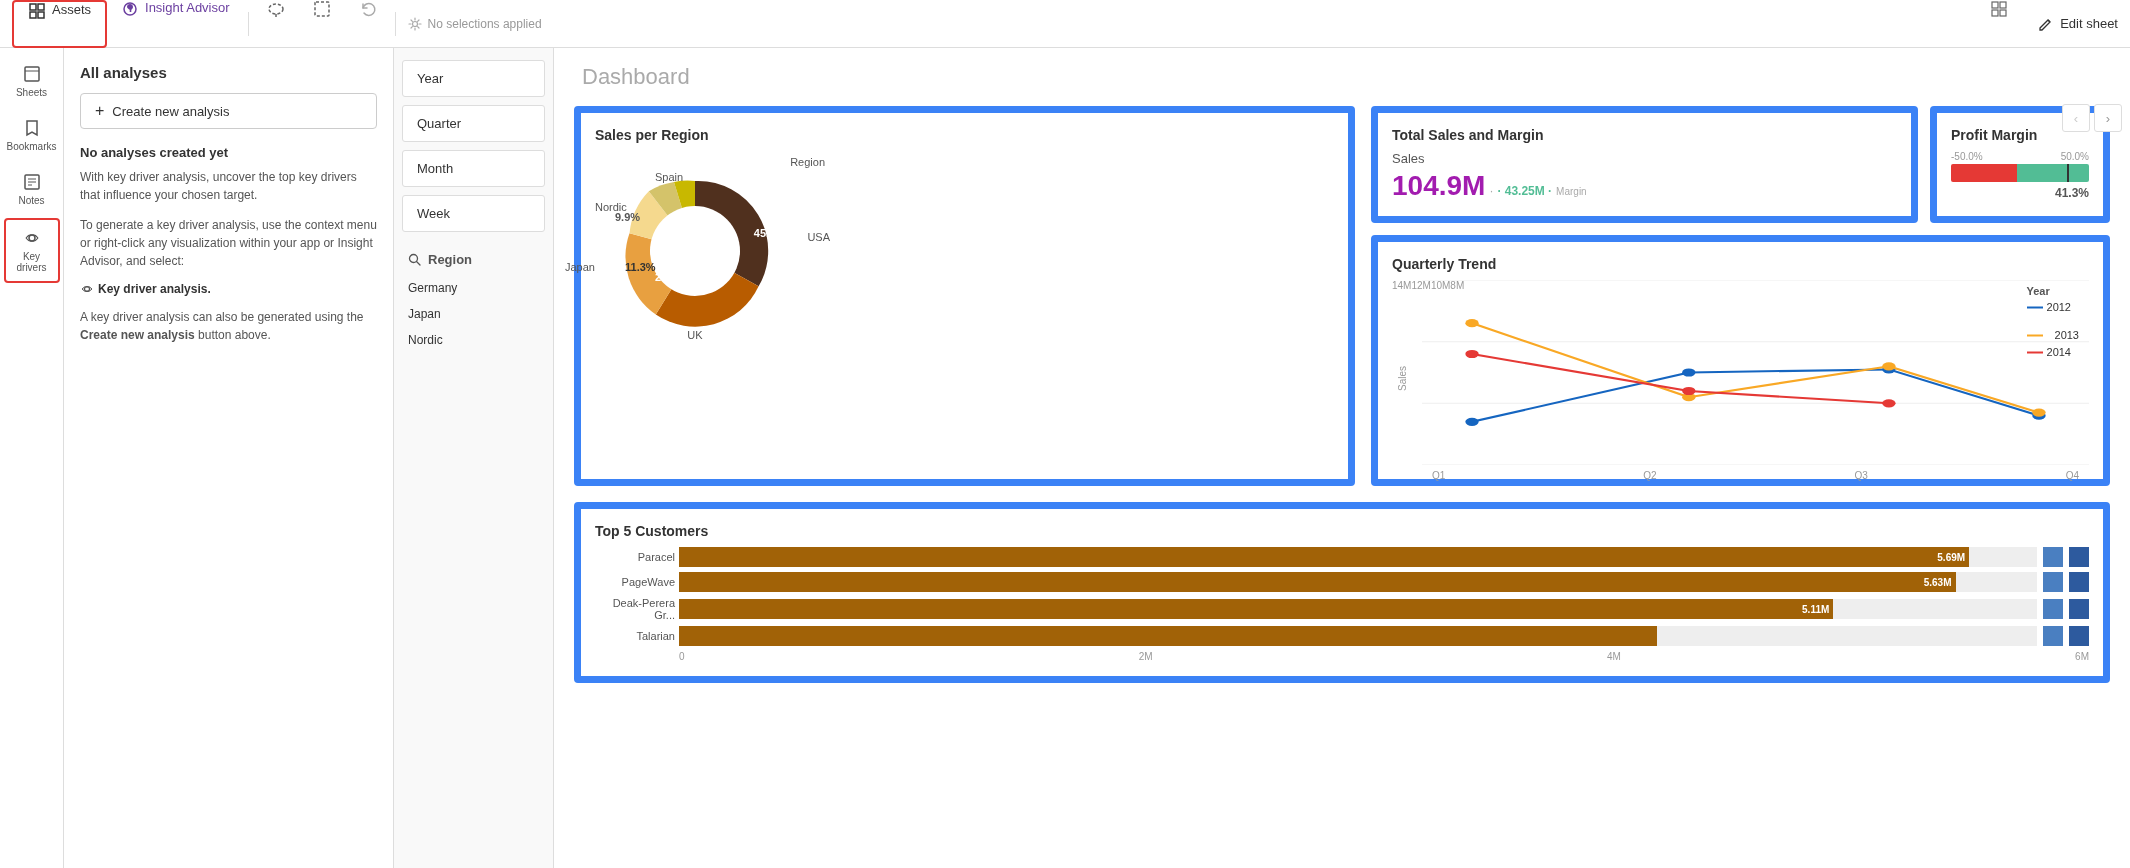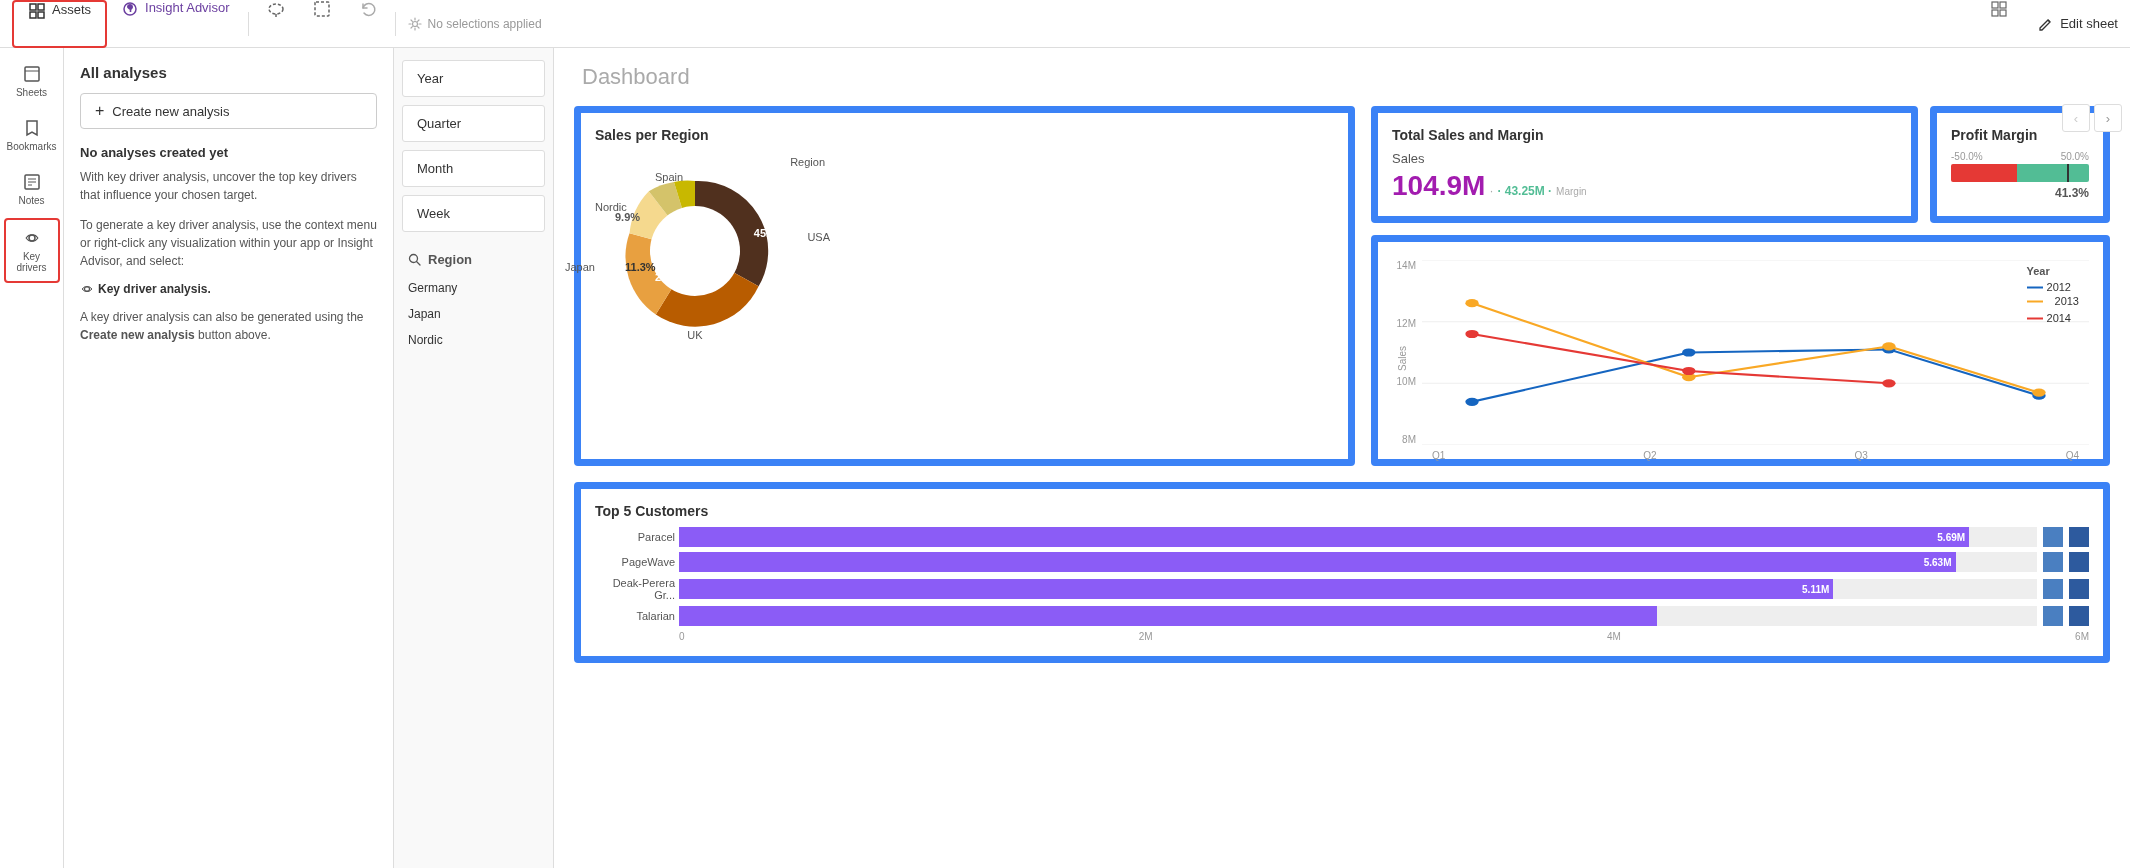--- a/index.html
+++ b/index.html
@@ -91,21 +91,21 @@
     .profit-bar-labels { display: flex; justify-content: space-between; font-size: 10px; color: #999; margin-bottom: 2px; }
 
     
     .donut-container { position: relative; display: flex; justify-content: center; align-items: center; }
 
     
     .customers-panel { flex: 1; min-width: 280px; }
     .bar-row { display: flex; align-items: center; margin-bottom: 5px; gap: 4px; }
     .bar-label { width: 80px; font-size: 11px; color: #555; text-align: right; flex-shrink: 0; }
     .bar-track { flex: 1; background: #eee; height: 20px; position: relative; }
-    .bar-fill { height: 100%; background: #8b5cf6; display: flex; align-items: center; justify-content: flex-end; padding-right: 4px; }
+    .bar-fill { height: 100%; background: #a16207; display: flex; align-items: center; justify-content: flex-end; padding-right: 4px; }
     .bar-val { font-size: 10px; color: #fff; font-weight: 600; }
     .bar-side { width: 20px; background: #4a7fc1; height: 20px; margin-left: 2px; }
     .bar-side-sm { width: 20px; background: #2d5a9e; height: 20px; margin-left: 2px; }
     .x-axis { display: flex; justify-content: space-between; font-size: 10px; color: #999; margin-top: 4px; padding-left: 84px; }
 
     .dash-row2 { display: flex; gap: 16px; }
 
     
     .pag-arrows { position: absolute; right: 0; top: 48px; display: flex; gap: 4px; padding: 8px; }
     .pag-arrow { width: 28px; height: 28px; display: flex; align-items: center; justify-content: center; border: 1px solid #ddd; border-radius: 3px; cursor: pointer; background: #fff; color: #999; }
@@ -349,23 +349,24 @@
                 <div style="background:#e53935;flex:1;"></div>
                 <div style="background:#52bd95;width:72px;"></div>
               </div>
               <div style="position:absolute;right:20px;top:0;width:2px;height:18px;background:#333;"></div>
             </div>
             <div style="text-align:right;font-size:12px;font-weight:600;color:#555;margin-top:4px;">41.3%</div>
           </div>
         </div>
 
         <div class="chart-panel" style="flex:1;min-height:220px;position:relative;">
+          <div class="chart-title">Quarterly Trend</div>
           <div style="display:flex;height:185px;position:relative;margin-top:4px;">
 
-            <div style="display:flex;flex-direction:column;justify-content:space-between;padding-right:6px;font-size:10px;color:#999;text-align:right;width:30px;">
+            <div style="display:flex;justify-content:space-between;padding-right:6px;font-size:10px;color:#999;text-align:right;width:30px;">
               <span>14M</span>
               <span>12M</span>
               <span>10M</span>
               <span>8M</span>
             </div>
             <div style="flex:1;position:relative;">
               <svg width="100%" height="100%" viewBox="0 0 400 180" preserveAspectRatio="none">
 
                 <line x1="0" y1="0" x2="400" y2="0" stroke="#eee" stroke-width="1"></line>
                 <line x1="0" y1="60" x2="400" y2="60" stroke="#eee" stroke-width="1"></line>
@@ -385,21 +386,21 @@
                 <circle cx="370" cy="129" r="4" fill="#f9a825"></circle>
 
                 <polyline points="30,72 160,108 280,120" fill="none" stroke="#e53935" stroke-width="2"></polyline>
                 <circle cx="30" cy="72" r="4" fill="#e53935"></circle>
                 <circle cx="160" cy="108" r="4" fill="#e53935"></circle>
                 <circle cx="280" cy="120" r="4" fill="#e53935"></circle>
               </svg>
               
               <div style="position:absolute;right:10px;top:5px;font-size:11px;">
                 <div style="font-size:11px;font-weight:600;color:#555;margin-bottom:4px;">Year</div>
-                <div style="display:flex;align-items:center;gap:4px;margin-bottom:2px;">
+                <div style="display:flex;align-items:center;gap:4px;margin-bottom:16px;">
                   <svg width="16" height="3">
                       <line x1="0" y1="1.5" x2="16" y2="1.5" stroke="#1565c0" stroke-width="2"></line>
                     </svg>
                   <span>2012</span>
                 </div>
                 <div style="display:flex;align-items:center;gap:12px;margin-bottom:5px;">
                   <svg width="16" height="3">
                       <line x1="0" y1="1.5" x2="16" y2="1.5" stroke="#f9a825" stroke-width="2"></line>
                     </svg>
                   <span>2013</span>

